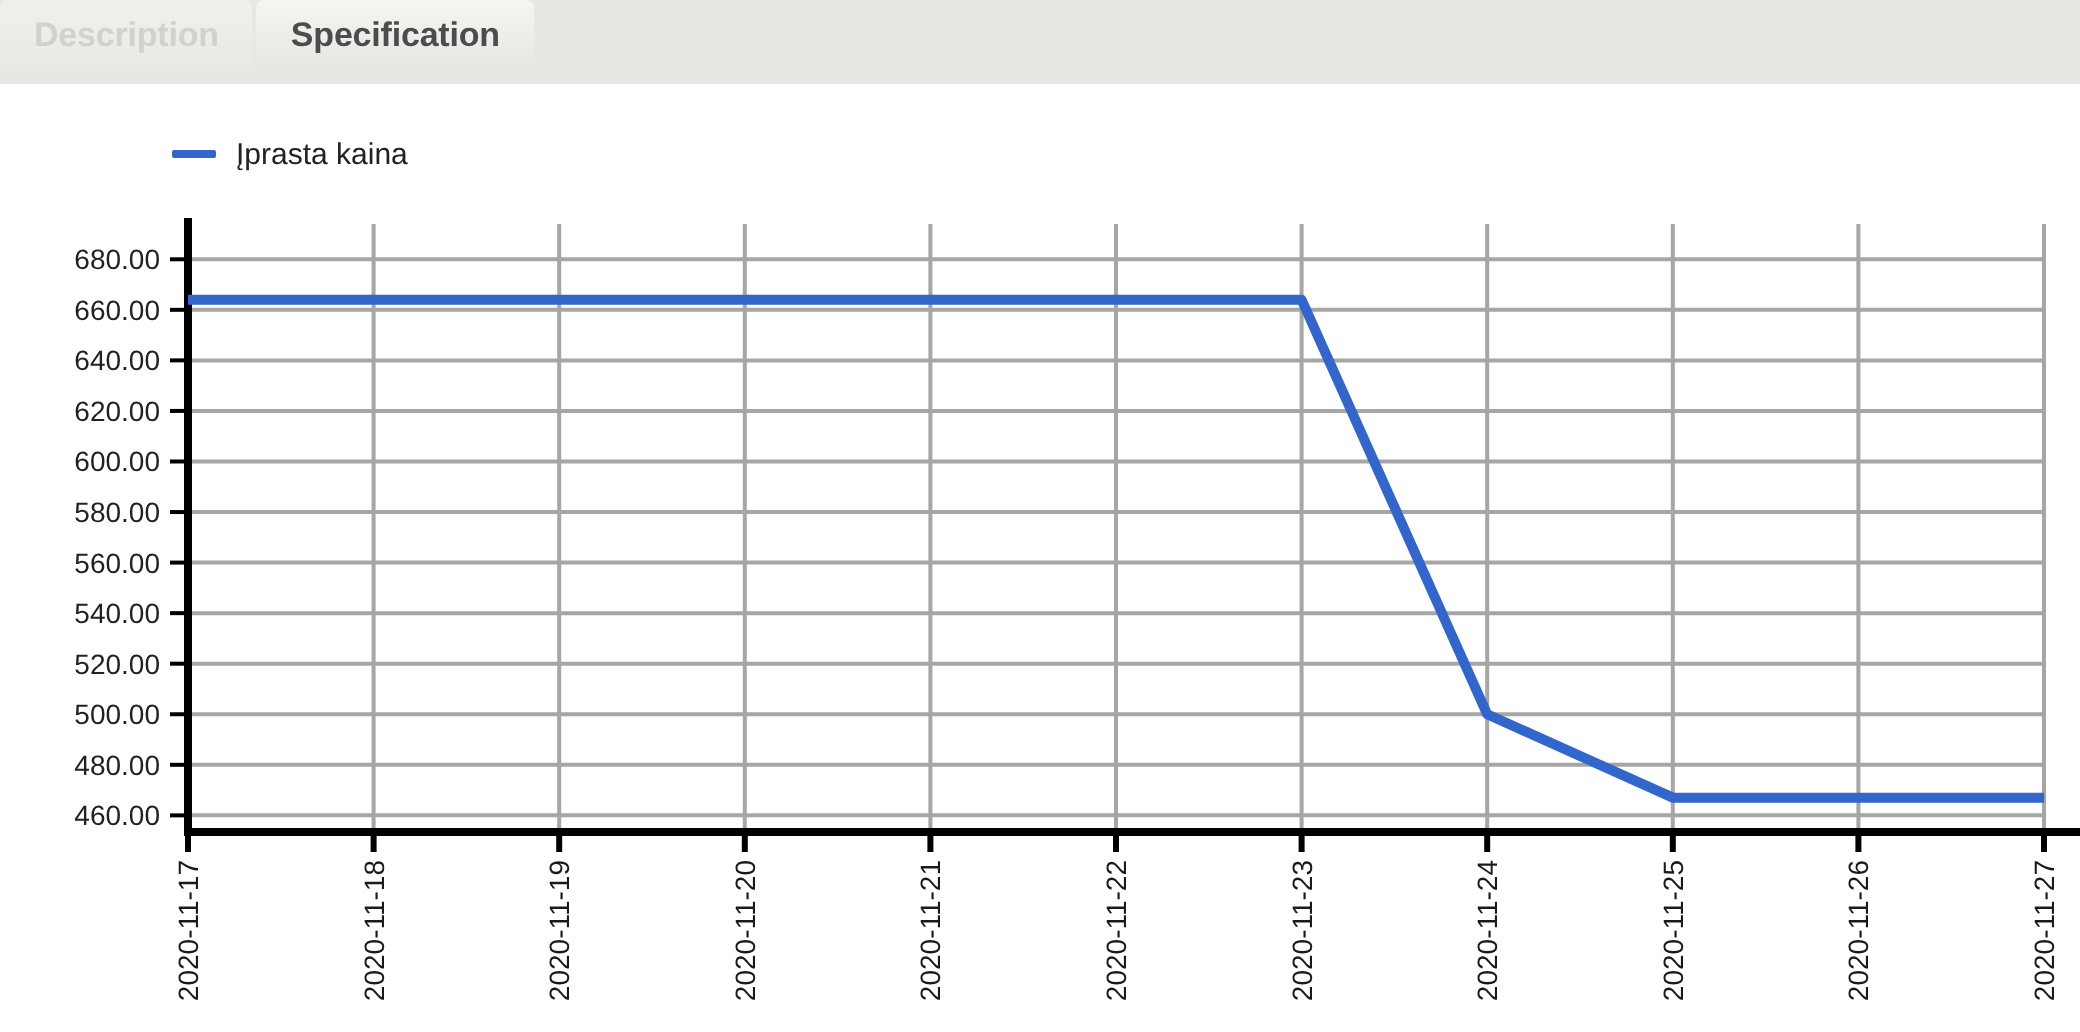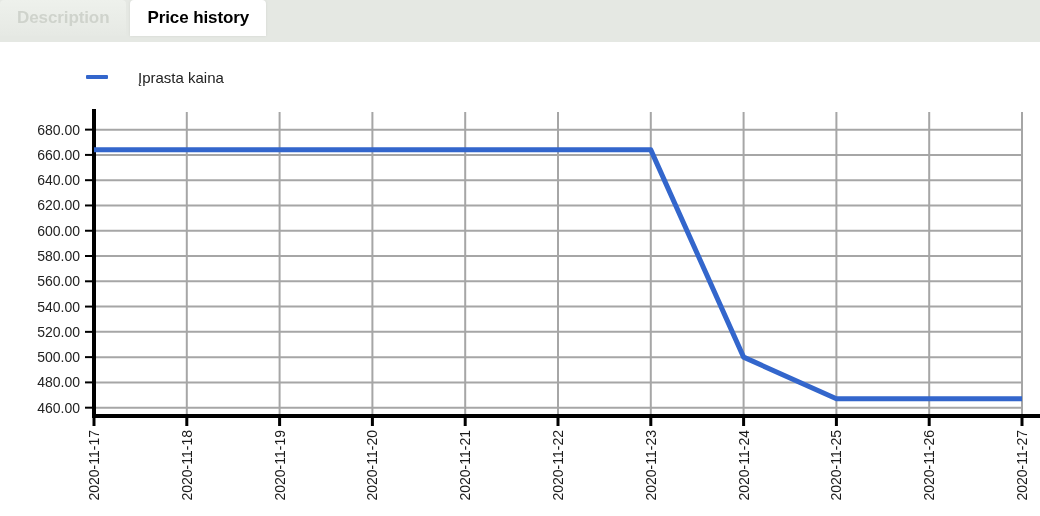--- a/index.html
+++ b/index.html
@@ -76,21 +76,20 @@
     height: 474px;
     background: #ffffff;
   }
   #legend {
     position: absolute;
     left: 86px;
     top: 26px;
     display: flex;
     align-items: center;
     height: 18px;
-    gap: 20px;
   }
   #legend-swatch {
     width: 22px;
     height: 4px;
     background: #3366cc;
     border-radius: 1px;
     margin-right: 10px;
   }
   #legend-label {
     font-size: 15px;
@@ -122,24 +121,24 @@
 </style>
 </head>
 <body>
 
 <div id="tab-bar">
   <div id="tab-bar-strip">
       <div class="tab disabled">
         <span>Description</span>
       </div>
       <div class="tab-sep"></div>
-      <div class="tab-sep"></div>
-      <div class="tab active">
-        <span>Price history</span>
+      <div class="tab normal">
+        <span>Specification</span>
       </div>
+      <div class="tab-sep"></div>
       <div class="tab-sep"></div>
       <div class="tab-sep"></div>
       <div class="tab-sep"></div>
     </div>
 </div>
 
 <div id="chart-panel">
 
   <div id="legend">
     <div id="legend-swatch"></div>

